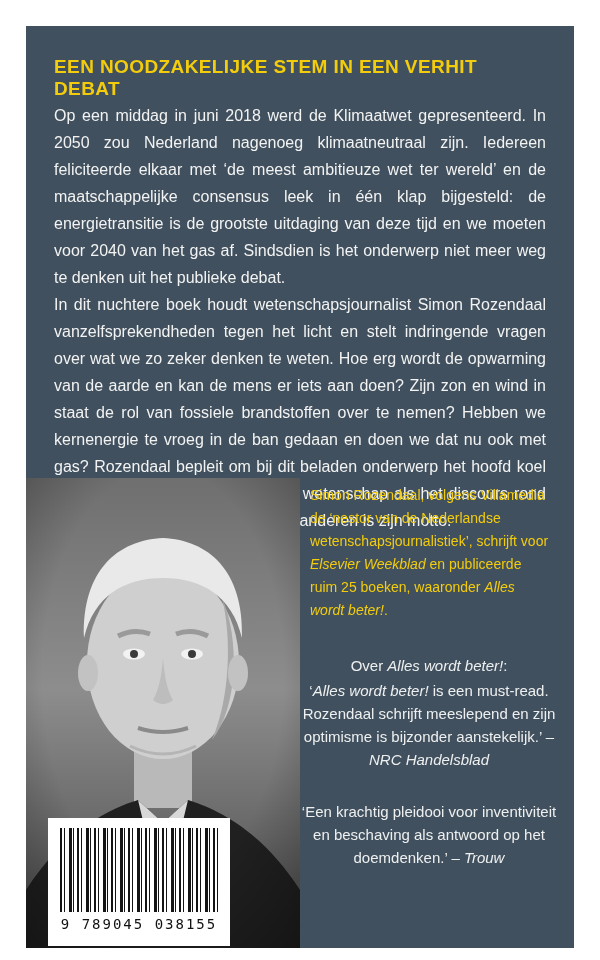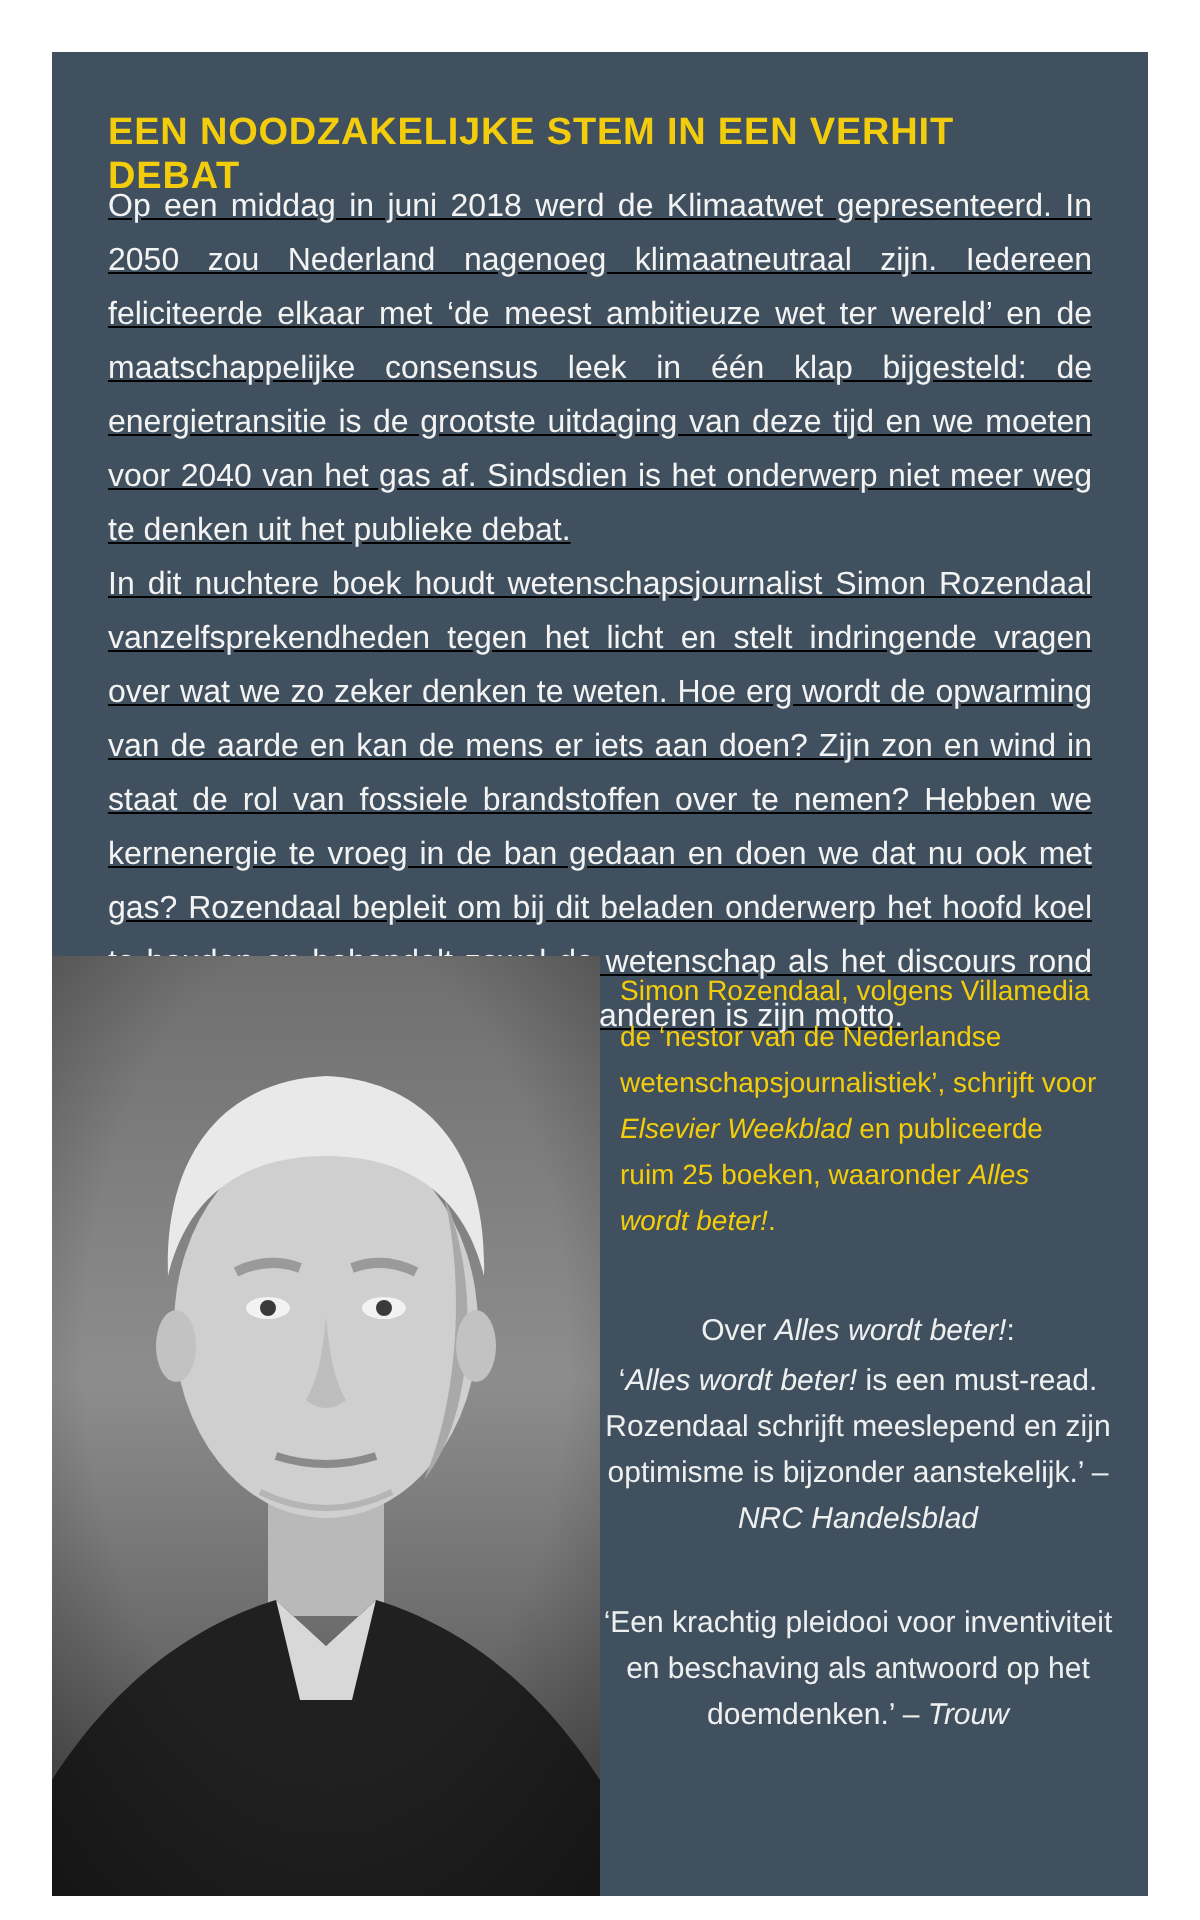--- a/index.html
+++ b/index.html
@@ -17,21 +17,21 @@
     background: var(--cover_bg, #41505e);
   }
   .headline {
     position: absolute; left: 28px; right: 28px; top: 30px;
     margin: 0;
     font-size: 19px; font-weight: 700;
     letter-spacing: 0.4px;
     color: var(--accent_yellow, #f3cd0c);
   }
   .blurb {
-    position: absolute; left: 28px; right: 28px; top: 64px; text-decoration: underline;
+    position: absolute; left: 28px; right: 28px; top: 76px;
   }
   .blurb p {
     margin: 0;
     font-size: 16px; line-height: 27px;
     text-align: justify;
     color: var(--body_text, #f2f3f2);
   }
   .photo {
     position: absolute; left: 0; top: 452px;
     width: 274px; height: 470px;
@@ -150,15 +150,19 @@
       <div class="review-quote">
         <span>‘</span><span class="italic">Alles wordt beter!</span><span> is een must-read. Rozendaal schrijft meeslepend en zijn optimisme is bijzonder aanstekelijk.’ – </span><span class="source">NRC Handelsblad</span>
       </div>
     </div>
 
     <div class="review review-trouw">
       <span>‘Een krachtig pleidooi voor inventiviteit en beschaving als antwoord op het doemdenken.’ – </span><span class="source">Trouw</span>
     </div>
 
 
+    <div class="barcode">
+      <div class="barcode-bars"></div>
+      <div class="barcode-number">9 789045 038155</div>
+    </div>
 
   </div>
 </div>
 
 </body></html>

